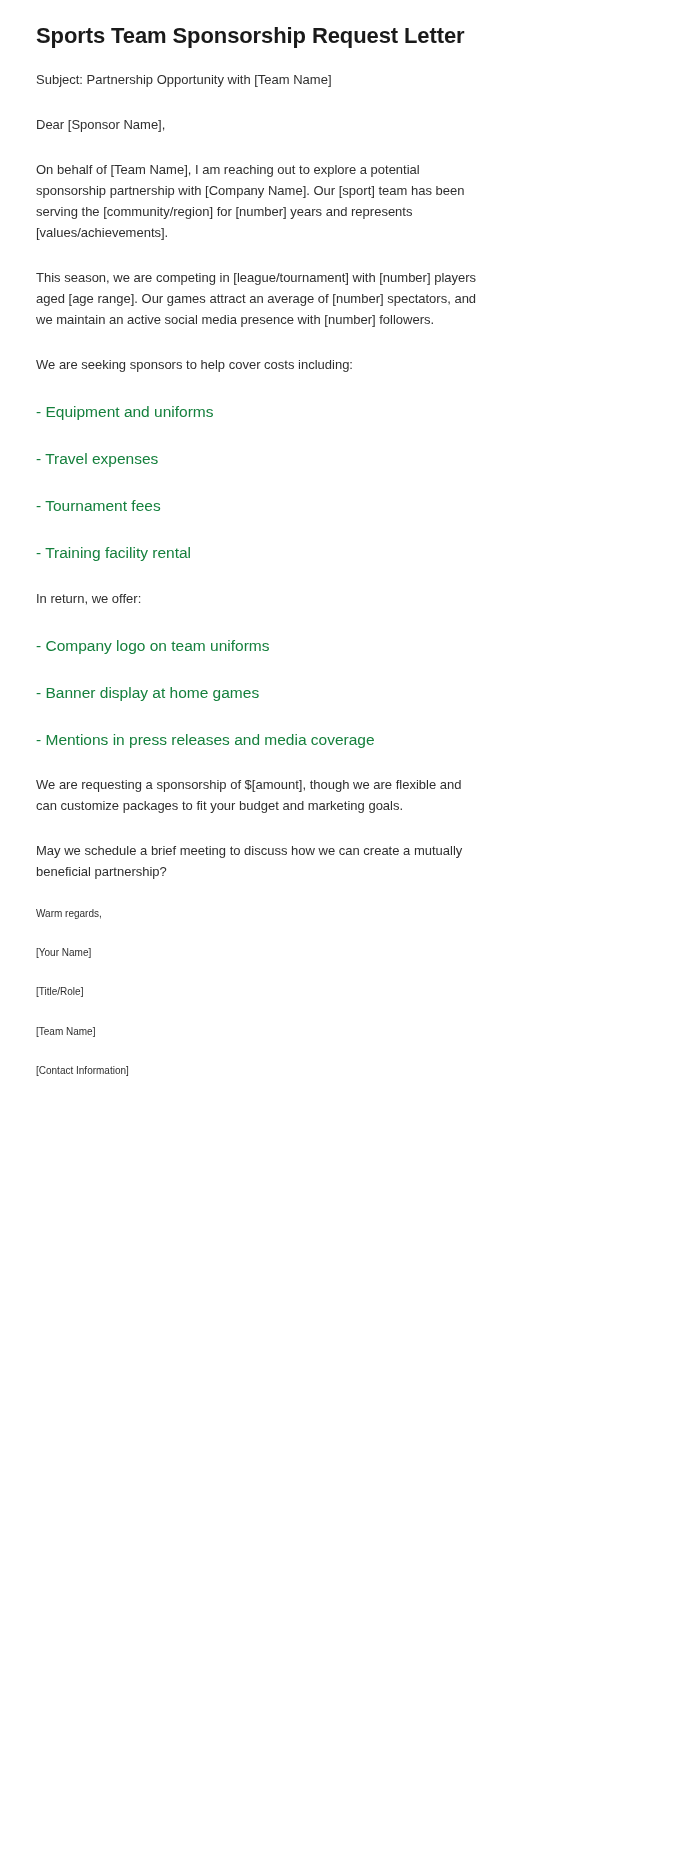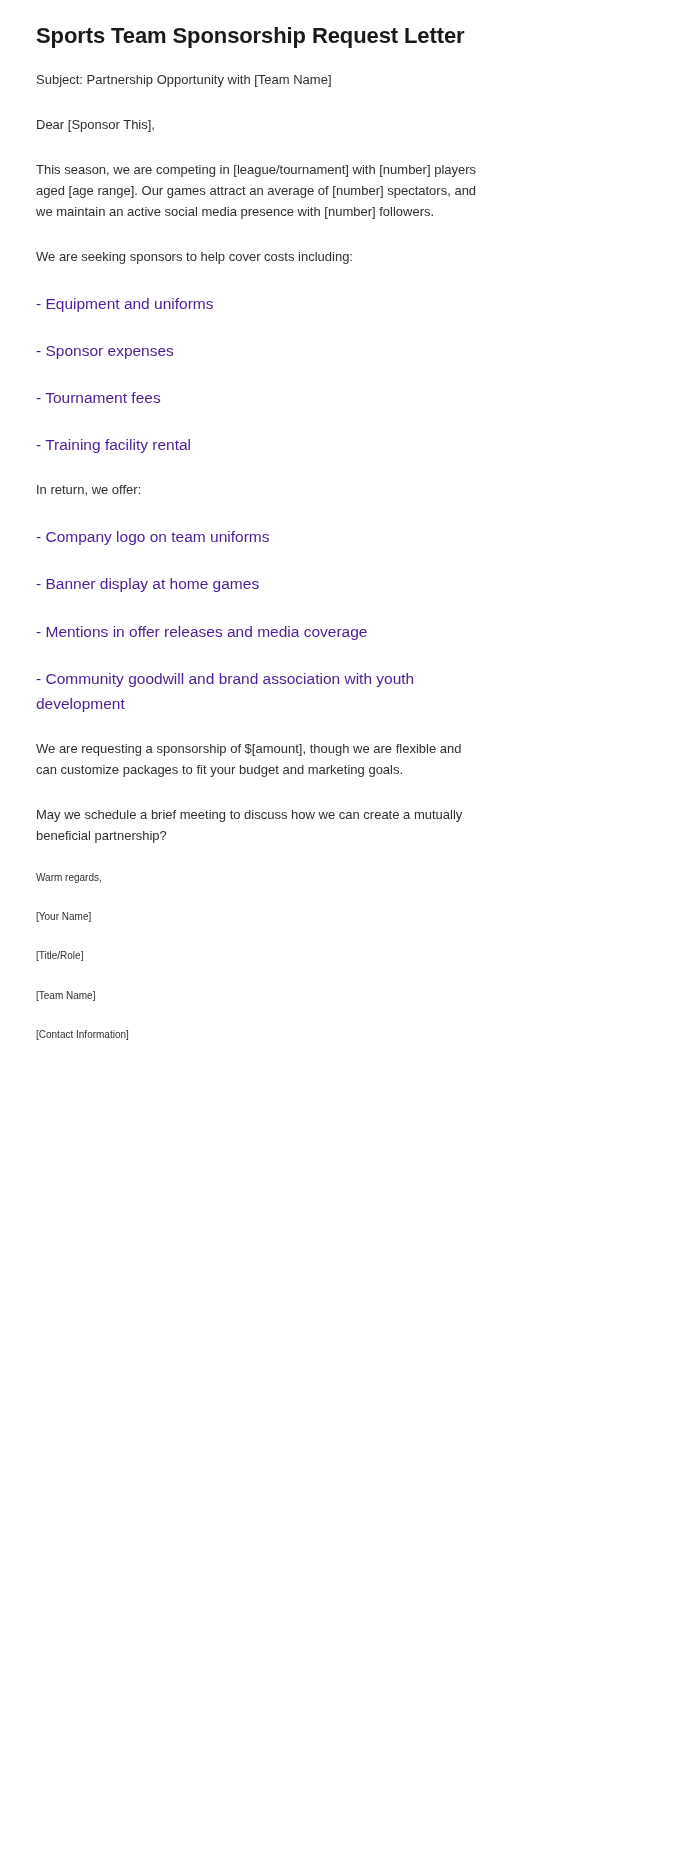--- a/index.html
+++ b/index.html
@@ -30,57 +30,57 @@
   .para {
     font-size: 13px;
     line-height: 1.62;
     color: #2f2f2f;
     margin: 0 0 24px 0;
     word-wrap: break-word;
   }
   .bullet {
     font-size: 15.5px;
     line-height: 1.62;
-    color: #4c1d95;
+    color: #15803d;
     margin: 0 0 22px 0;
   }
   .sig {
     font-size: 10px;
     line-height: 1.62;
     color: #2f2f2f;
     margin: 0 0 23px 0;
   }
 </style>
 </head>
 <body>
 
 <div class="page">
 
   <h1 class="doc-title">Sports Team Sponsorship Request Letter</h1>
 
   <p class="para">Subject: Partnership Opportunity with [Team Name]</p>
 
-  <p class="para">Dear [Sponsor This],</p>
+  <p class="para">Dear [Sponsor Name],</p>
 
+  <p class="para">On behalf of [Team Name], I am reaching out to explore a potential sponsorship partnership with [Company Name]. Our [sport] team has been serving the [community/region] for [number] years and represents [values/achievements].</p>
 
   <p class="para">This season, we are competing in [league/tournament] with [number] players aged [age range]. Our games attract an average of [number] spectators, and we maintain an active social media presence with [number] followers.</p>
 
   <p class="para">We are seeking sponsors to help cover costs including:</p>
 
   <p class="bullet">- Equipment and uniforms</p>
-  <p class="bullet">- Sponsor expenses</p>
+  <p class="bullet">- Travel expenses</p>
   <p class="bullet">- Tournament fees</p>
   <p class="bullet">- Training facility rental</p>
 
   <p class="para">In return, we offer:</p>
 
   <p class="bullet">- Company logo on team uniforms</p>
   <p class="bullet">- Banner display at home games</p>
-  <p class="bullet">- Mentions in offer releases and media coverage</p>
-  <p class="bullet">- Community goodwill and brand association with youth development</p>
+  <p class="bullet">- Mentions in press releases and media coverage</p>
 
   <p class="para">We are requesting a sponsorship of $[amount], though we are flexible and can customize packages to fit your budget and marketing goals.</p>
 
 
   <p class="para">May we schedule a brief meeting to discuss how we can create a mutually beneficial partnership?</p>
 
   <p class="sig">Warm regards,</p>
 
   <p class="sig">[Your Name]</p>
   <p class="sig">[Title/Role]</p>

